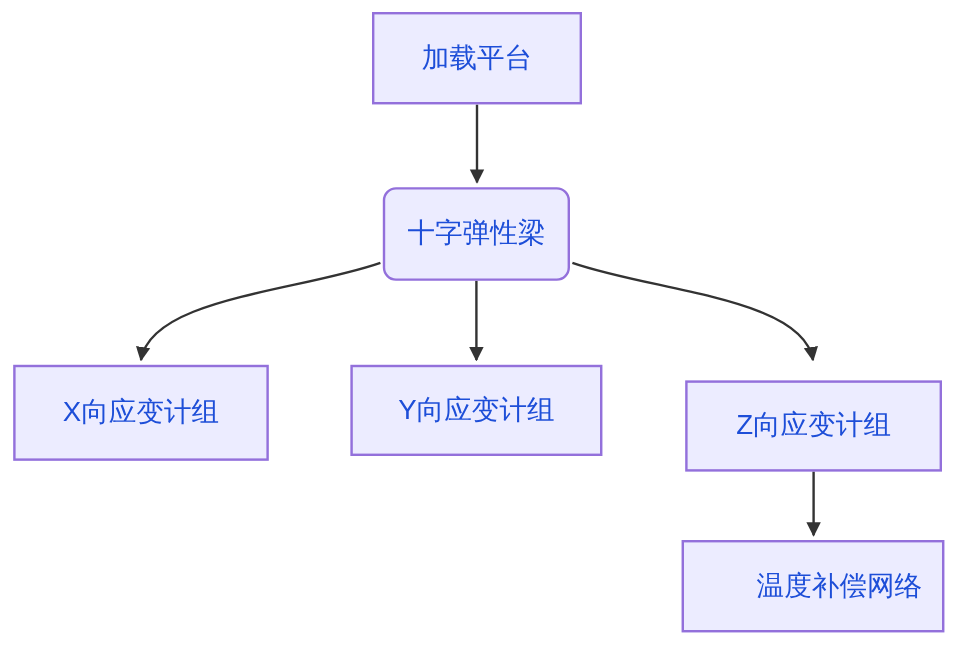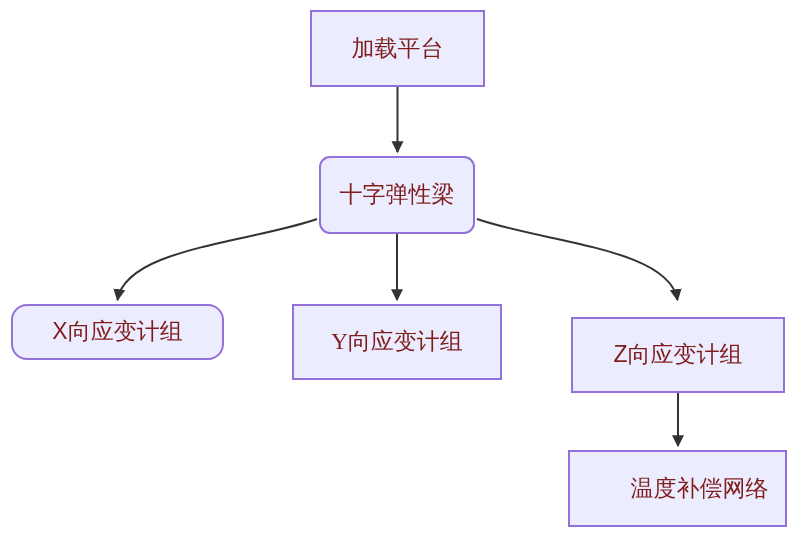--- a/index.html
+++ b/index.html
@@ -20,35 +20,35 @@
     left: 0;
     top: 0;
     width: 799px;
     height: 539px;
   }
   .node {
     position: absolute;
     box-sizing: border-box;
     background: #ECECFF;
     border: 2px solid #9370DB;
-    color: #7f1d1d;
+    color: #1d4ed8;
     font-size: 23px;
     display: flex;
     align-items: center;
     justify-content: center;
     text-align: center;
     white-space: nowrap;
     line-height: 1.2;
   }
   .node.rounded { border-radius: 11px; }
   
   .node-a { left: 310px; top: 10px;  width: 175px; height: 77px; }
   .node-b { left: 319px; top: 156px; width: 156px; height: 78px; justify-content: center; }
-  .node-c { left: 11px;  top: 304px; width: 213px; height: 56px; border-radius: 16px; }
-  .node-d { left: 292px; top: 304px; width: 210px; height: 76px; font-family: Liberation Serif, serif; }
+  .node-c { left: 11px;  top: 304px; width: 213px; height: 80px; }
+  .node-d { left: 292px; top: 304px; width: 210px; height: 76px; }
   .node-e { left: 571px; top: 304px; width: 214px; height: 76px; margin-top: 13px; }
   .node-f { left: 568px; top: 450px; width: 219px; height: 77px; padding-left: 44px; }
   .edge {
     fill: none;
     stroke: #333333;
     stroke-width: 2px;
   }
 </style>
 </head>
 <body>

